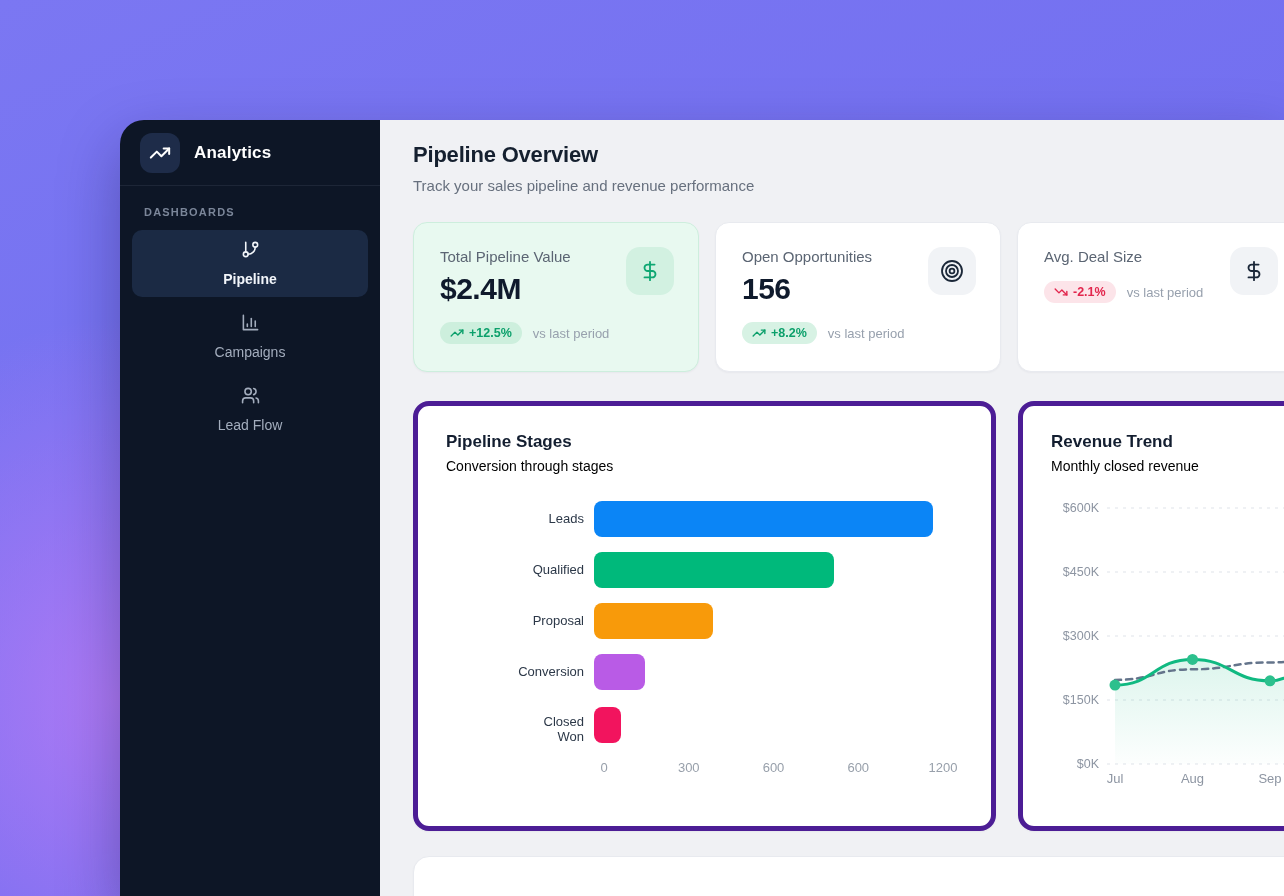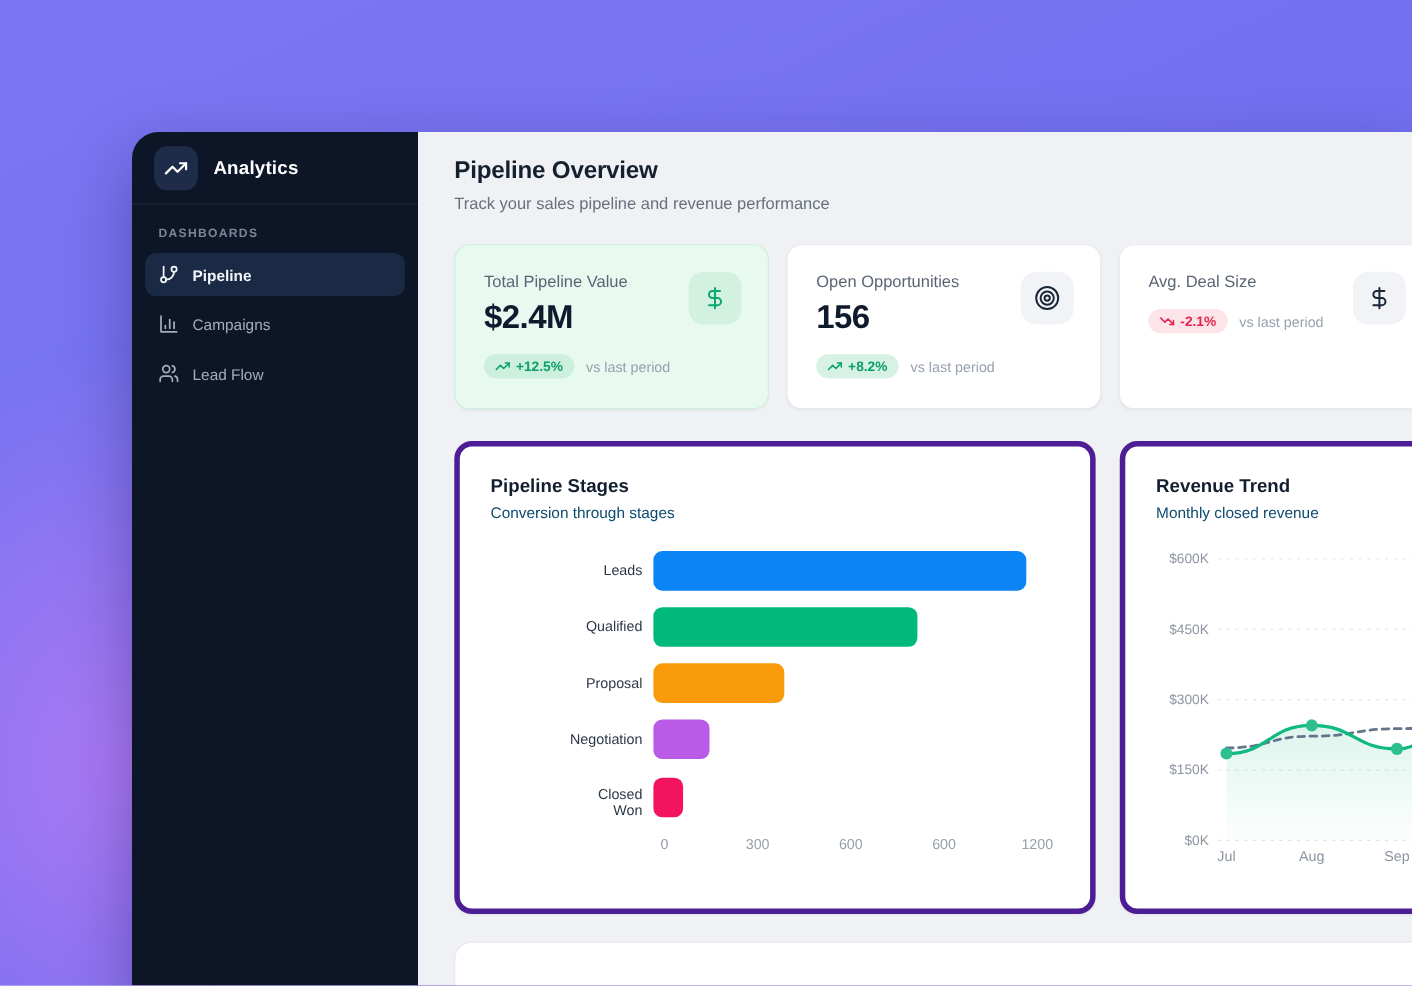--- a/index.html
+++ b/index.html
@@ -17,21 +17,21 @@
     box-shadow:0 24px 60px rgba(20,16,70,.35);
   }
   
   .sidebar { width:260px; flex:0 0 260px; background:#0d1626; color:#a7b0c0; display:flex; flex-direction:column; }
   .brand { display:flex; align-items:center; gap:14px; padding:13px 20px 12px 20px; }
   .brand-icon { width:40px; height:40px; border-radius:12px; background:#1e2c49; display:flex; align-items:center; justify-content:center; color:#fff; }
   .brand-name { color:#fff; font-size:17px; font-weight:700; letter-spacing:.2px; }
   .side-divider { height:1px; background:#1d2637; margin:0; }
   .nav-section { font-size:11px; font-weight:700; letter-spacing:1.2px; color:#7b8699; padding:20px 24px 12px 24px; }
   .nav { padding:0 12px; }
-  .nav-item { display:flex; align-items:center; gap:12px; padding:10px 12px; border-radius:10px; margin-bottom:6px; font-size:14px; color:#a3adbd; cursor:pointer; }
+  .nav-item { display:flex; align-items:center; gap:12px; padding:10px 12px; border-radius:10px; margin-bottom:6px; font-size:14px; color:#a3adbd; cursor:pointer;flex-direction:column; }
   .nav-item.active { background:#1b2a44; color:#f2f5fa; font-weight:600; }
   .icon { display:inline-flex; align-items:center; justify-content:center; }
   .icon svg { display:block; }
   
   .main { flex:1; background:#f0f1f4; padding:22px 0 0 33px; overflow:hidden; }
   .page-title { font-size:22px; font-weight:800; color:#15202f; letter-spacing:-.2px; }
   .page-subtitle { font-size:15px; color:#67707e; margin-top:9px; }
   .content { width:890px; }
   
   .stats-row { display:grid; grid-template-columns:repeat(3,1fr); gap:16px; margin-top:28px; }
@@ -44,21 +44,21 @@
   .badge.up { background:#d7f2e4; color:#0ca06b; }
   .badge.down { background:#fce4e9; color:#e2264d; }
   .stat-card.highlight .badge.up { background:#cdefdd; }
   .stat-note { font-size:13px; color:#97a0ad; }
   .stat-icon { position:absolute; top:24px; right:24px; width:48px; height:48px; border-radius:14px; display:flex; align-items:center; justify-content:center; background:#f1f3f6; color:#1b2738; }
   .stat-card.highlight .stat-icon { background:#d2f1e1; color:#0ea772; }
   
   .charts-row { display:grid; grid-template-columns:583px 284px; gap:22px; margin-top:29px; }
   .chart-card { background:#fff; border:5px solid #4c1d95; border-radius:16px; padding:26px 28px; height:430px; box-shadow:0 1px 2px rgba(16,24,40,.04); overflow:hidden; }
   .chart-title { font-size:17px; font-weight:700; color:#131e30; }
-  .chart-sub { font-size:14px; color:#0c4a6e; margin-top:6px; }
+  .chart-sub { font-size:14px; color:#000000; margin-top:6px; }
   
   .bars { margin-top:27px; }
   .bar-row { display:flex; align-items:center; margin-bottom:15px; }
   .bar-label { width:148px; padding-right:10px; text-align:right; font-size:13px; color:#2c3848; line-height:1.15; }
   .bar-label .wrap { display:inline-block; max-width:52px; white-space:normal;margin-top:10px; }
   .bar-track { flex:1; position:relative; height:36px; }
   .bar-fill { position:absolute; left:0; top:0; height:36px; border-radius:8px; }
   .axis-row { position:relative; margin-left:158px; height:18px; margin-top:4px; }
   .axis-tick { position:absolute; transform:translateX(-50%); font-size:13px; color:#98a0ab; }
   
@@ -212,21 +212,21 @@
                   <span class="bar-fill" style="width:240px;background:#00b97b"></span>
                 </div>
               </div>
               <div class="bar-row">
                 <div class="bar-label"><span class="">Proposal</span></div>
                 <div class="bar-track">
                   <span class="bar-fill" style="width:119px;background:#f89a0a"></span>
                 </div>
               </div>
               <div class="bar-row">
-                <div class="bar-label"><span class="">Negotiation</span></div>
+                <div class="bar-label"><span class="">Conversion</span></div>
                 <div class="bar-track">
                   <span class="bar-fill" style="width:51px;background:#b95be6"></span>
                 </div>
               </div>
               <div class="bar-row">
                 <div class="bar-label"><span class="wrap">Closed Won</span></div>
                 <div class="bar-track">
                   <span class="bar-fill" style="width:27px;background:#f2145e"></span>
                 </div>
               </div>

